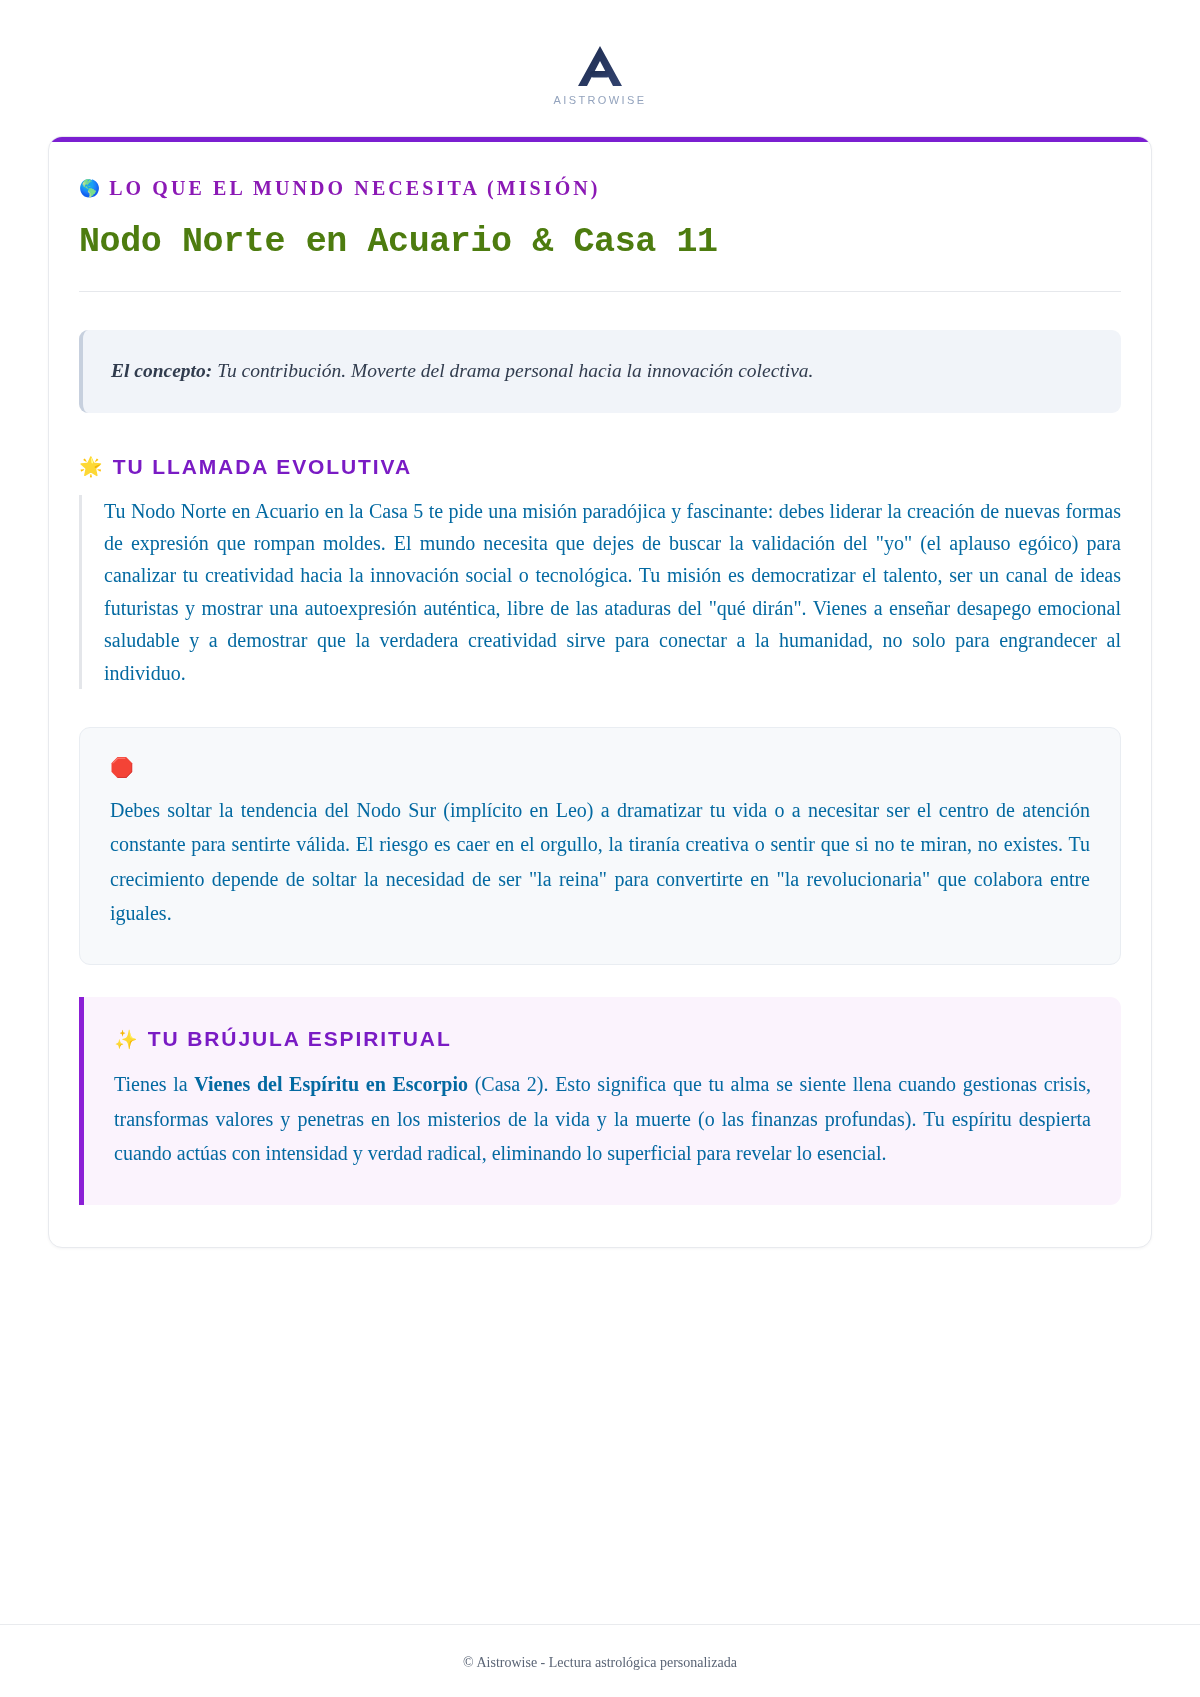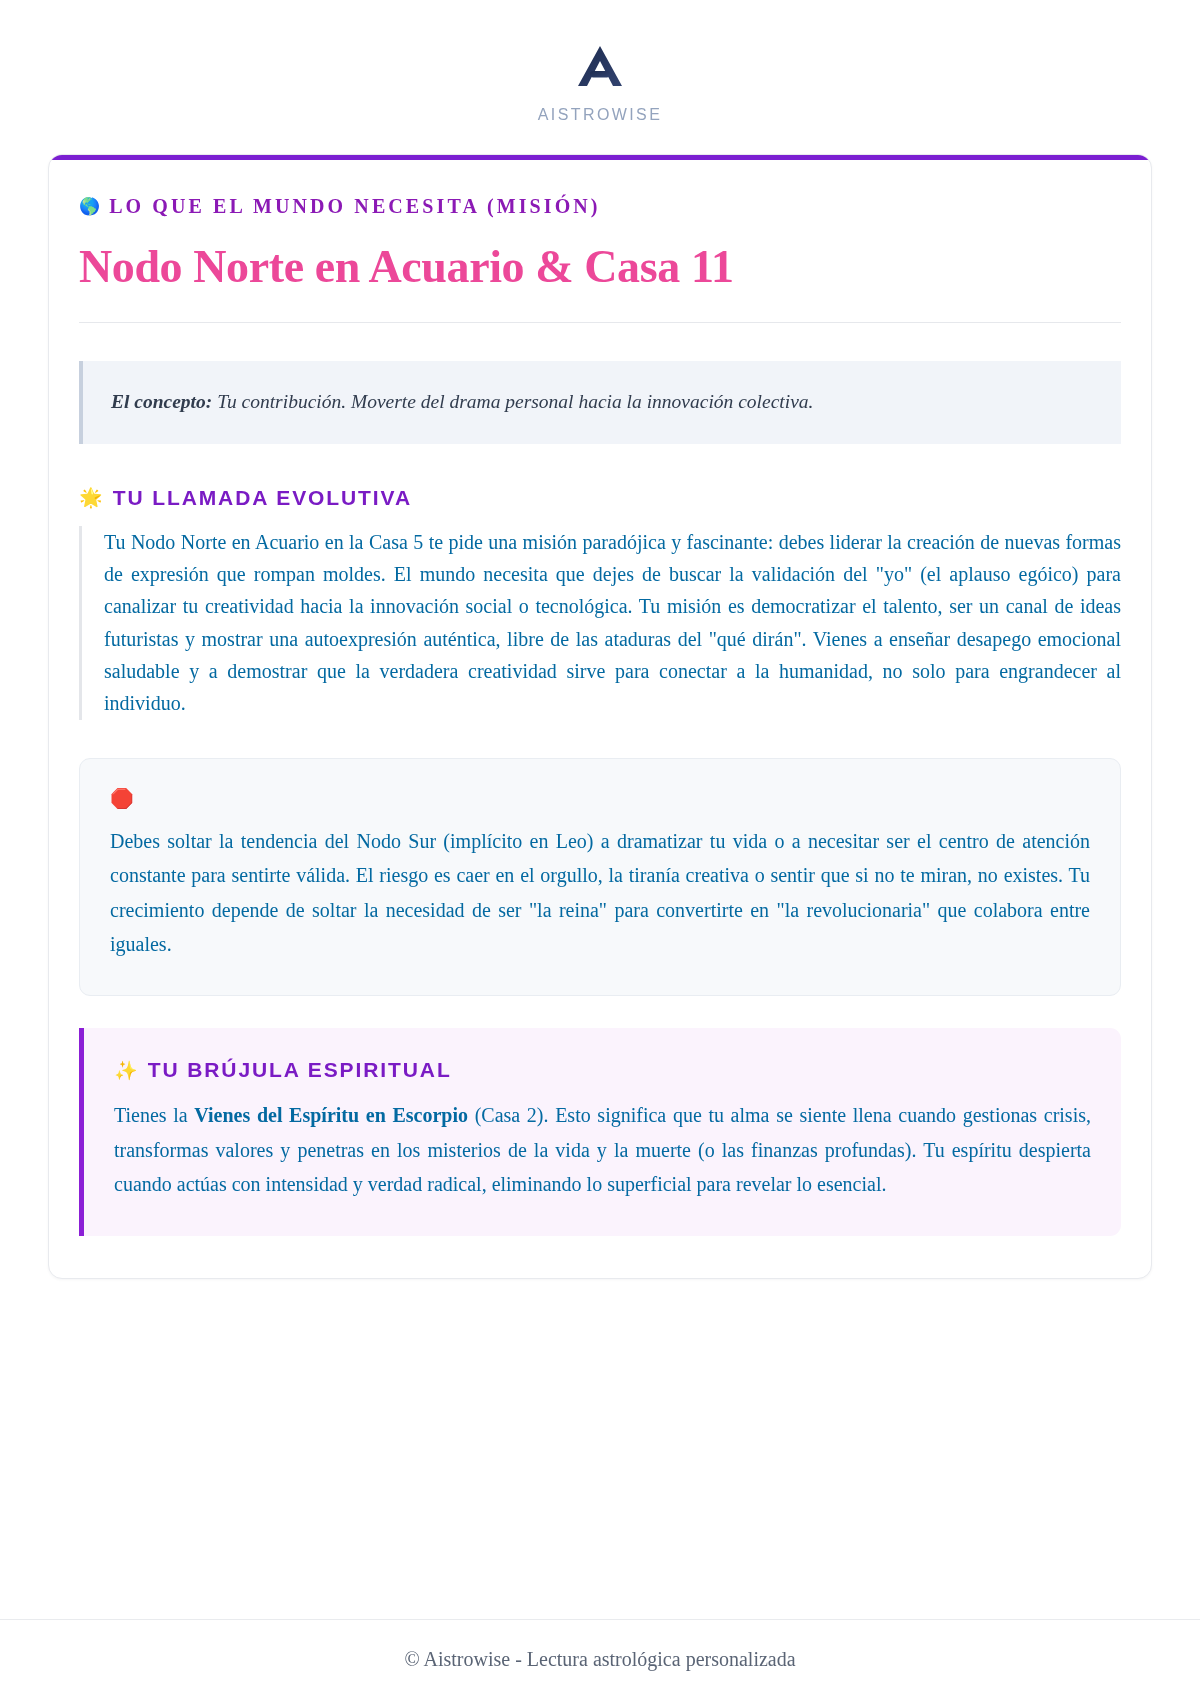--- a/index.html
+++ b/index.html
@@ -31,23 +31,23 @@
     flex-direction: column;
     align-items: center;
     justify-content: center;
   }
   .brand-mark {
     display: block;
     line-height: 0;
   }
   .brand-mark svg { display: block; }
   .brand-wordmark {
-    margin-top: 18px;
+    margin-top: 6px;
     font-family: "Liberation Sans", sans-serif;
-    font-size: 16px;
+    font-size: 11px;
     letter-spacing: 2.4px;
     color: #93a3bd;
     font-weight: 400;
     text-align: center;
   }
 
   
   .card-wrap {
     padding: 0 48px;
     flex: 1 1 auto;
@@ -86,40 +86,40 @@
     font-family: "Liberation Serif", serif;
     font-size: 20px;
     font-weight: 700;
     letter-spacing: 3.1px;
     color: #8b19b5;
     text-transform: uppercase;
   }
 
   
   .doc-title {
-    font-family: Liberation Serif, serif;
-    font-size: 46px;
+    font-family: Liberation Mono, monospace;
+    font-size: 35px;
     line-height: 1.18;
     font-weight: 700;
-    color: #ec4899;
+    color: #4d7c0f;
     letter-spacing: -0.4px;
     margin: 0 0 28px 0;
   }
 
   .title-rule {
     border: 0;
     border-top: 1px solid #e6e8ec;
     margin: 0 0 38px 0;
   }
 
   
   .concept-box {
     background: #f1f4f9;
     border-left: 4px solid #c7d0de;
-    border-radius: 0;
+    border-radius: 9px;
     padding: 26px 28px 27px 28px;
     margin-bottom: 42px;
   }
   .concept-text {
     font-family: "Liberation Serif", serif;
     font-style: italic;
     font-size: 19.5px;
     line-height: 1.5;
     color: #313c4e;
     margin: 0;
@@ -190,21 +190,21 @@
 
   
   .footer {
     margin-top: auto;
     border-top: 1px solid #e9ebee;
     padding: 28px 0 26px 0;
     text-align: center;
   }
   .footer-text {
     font-family: "Liberation Serif", serif;
-    font-size: 20px;
+    font-size: 14px;
     color: #5a6475;
   }
 </style>
 </head>
 <body>
 
 <div class="page">
 
   <header class="brand-header">
     <span class="brand-mark">

